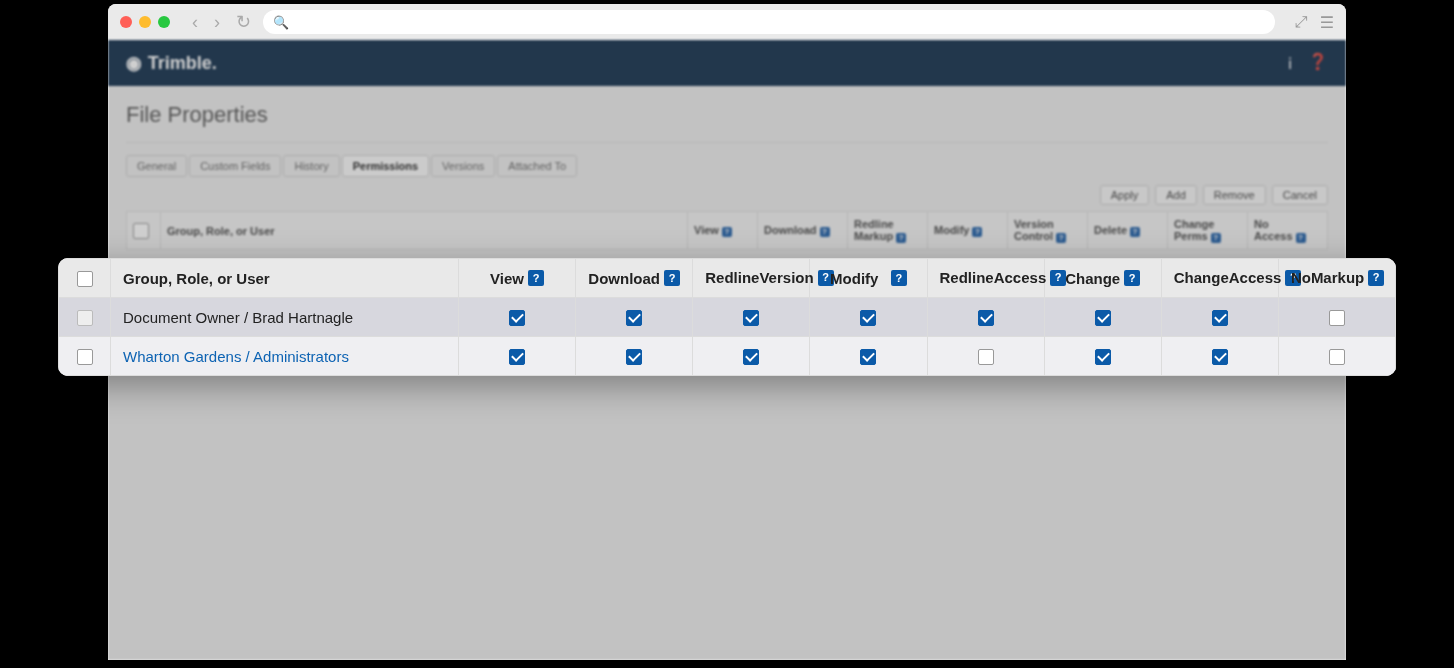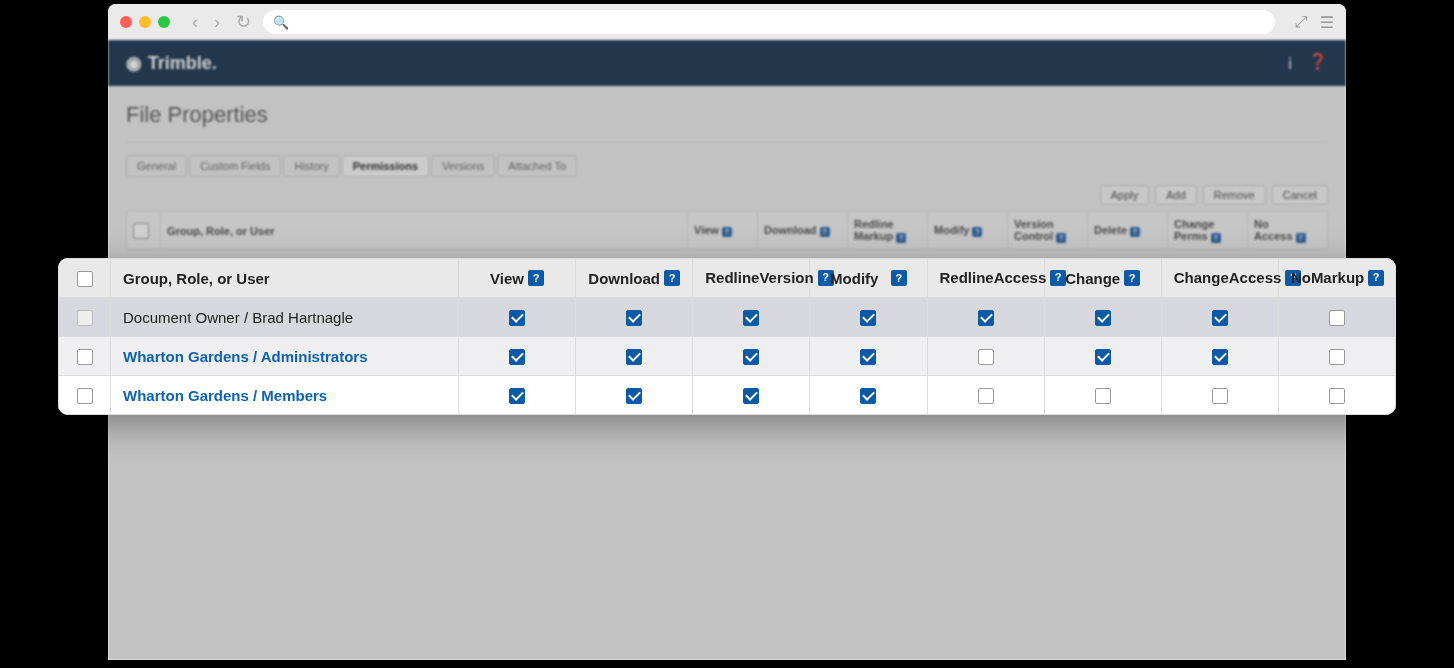--- a/index.html
+++ b/index.html
@@ -116,21 +116,21 @@
     text-align: left;
   }
   .perm-table thead th.col-chk { width:52px; text-align:center; }
   .perm-table thead th.col-name { width:348px; }
   .perm-table thead th.col-perm { text-align:center; }
   .perm-table tbody td.chk-cell { text-align:center; }
   .perm-table tbody td.name-cell { font-weight:500; }
   .perm-table tbody tr.r0 { background:#d7d7de;border-radius:16px; }
   .perm-table tbody tr.r0 td { color:#222; }
   .perm-table tbody tr.r1 { background:#efeff2; }
-  .link-name { color:#0d63b3;font-weight:bold; }
+  .link-name { color:#0d63b3; }
 
   .help-badge {
     display:inline-flex;
     width:16px; height:16px;
     background:#0b5aa8;
     color:#fff;
     font-size:11px;
     font-weight:700;
     align-items:center;
     justify-content:center;
@@ -321,27 +321,15 @@
           <td class="name-cell"><span class="link-name">Wharton Gardens / Administrators</span></td>
           <td class="chk-cell"><input type="checkbox" class="fake" checked="" style=""></td>
           <td class="chk-cell"><input type="checkbox" class="fake" checked="" style=""></td>
           <td class="chk-cell"><input type="checkbox" class="fake" checked="" style=""></td>
           <td class="chk-cell"><input type="checkbox" class="fake" checked="" style=""></td>
           <td class="chk-cell"><input type="checkbox" class="fake" style=""></td>
           <td class="chk-cell"><input type="checkbox" class="fake" checked="" style=""></td>
           <td class="chk-cell"><input type="checkbox" class="fake" checked="" style=""></td>
           <td class="chk-cell"><input type="checkbox" class="fake" style=""></td>
         </tr>
-        <tr class="r2">
-          <td class="chk-cell"><input type="checkbox" class="fake" style=""></td>
-          <td class="name-cell"><span class="link-name">Wharton Gardens / Members</span></td>
-          <td class="chk-cell"><input type="checkbox" class="fake" checked="" style=""></td>
-          <td class="chk-cell"><input type="checkbox" class="fake" checked="" style=""></td>
-          <td class="chk-cell"><input type="checkbox" class="fake" checked="" style=""></td>
-          <td class="chk-cell"><input type="checkbox" class="fake" checked="" style=""></td>
-          <td class="chk-cell"><input type="checkbox" class="fake" style=""></td>
-          <td class="chk-cell"><input type="checkbox" class="fake" style=""></td>
-          <td class="chk-cell"><input type="checkbox" class="fake" style=""></td>
-          <td class="chk-cell"><input type="checkbox" class="fake" style=""></td>
-        </tr>
       </tbody>
   </table>
 </div>
 
 </body></html>

